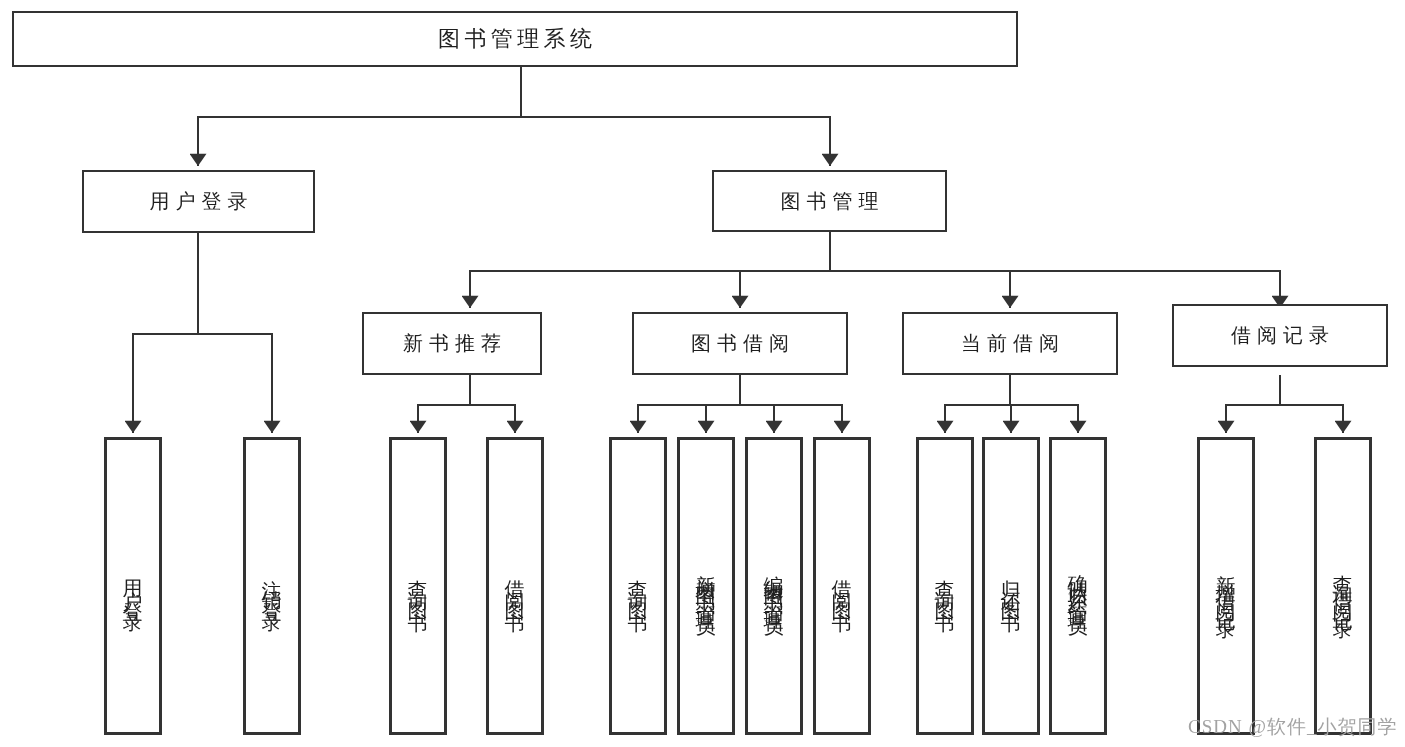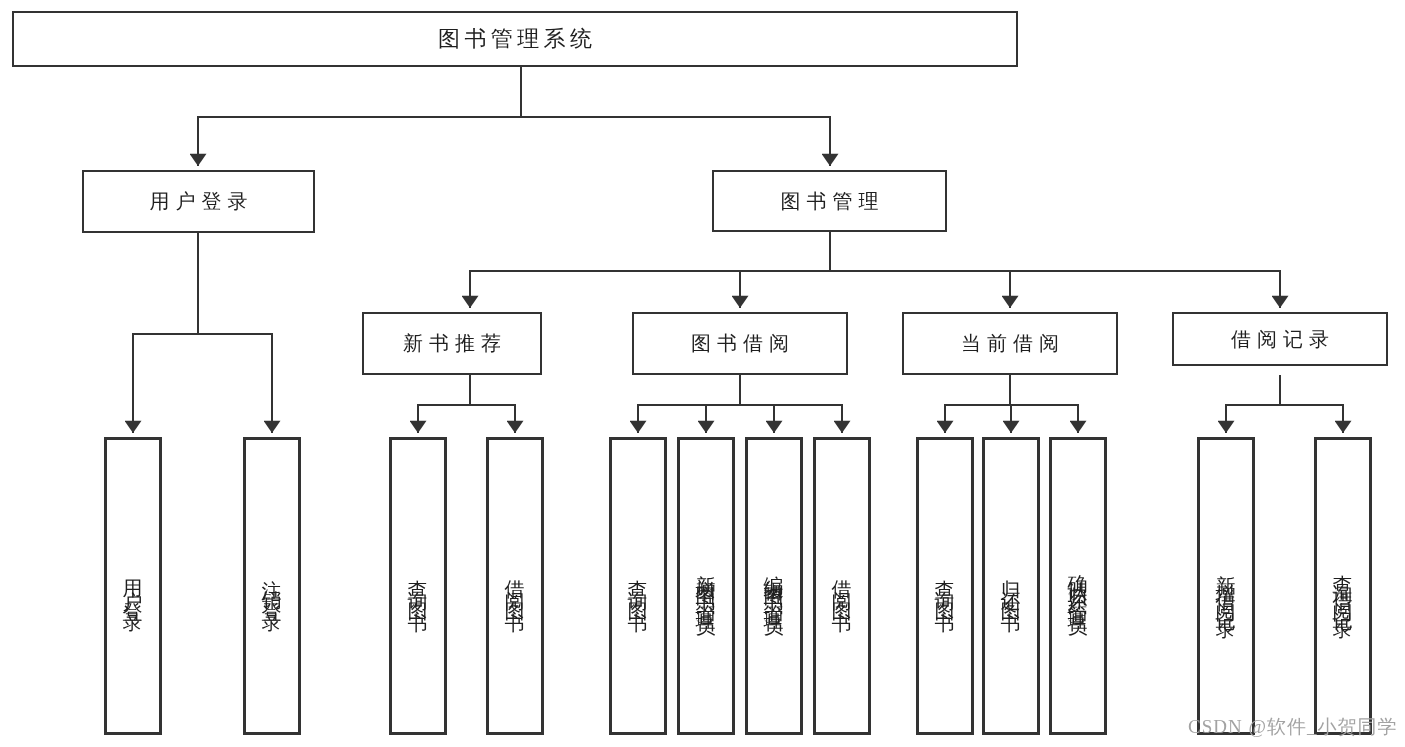--- a/index.html
+++ b/index.html
@@ -97,21 +97,21 @@
 
   <div class="node" style="left:362px;top:312px;width:180px;height:63px">
     <span class="label">新书推荐</span>
   </div>
   <div class="node" style="left:632px;top:312px;width:216px;height:63px">
     <span class="label">图书借阅</span>
   </div>
   <div class="node" style="left:902px;top:312px;width:216px;height:63px">
     <span class="label">当前借阅</span>
   </div>
-  <div class="node" style="left:1172px;top:312px;width:216px;height:54px">
+  <div class="node" style="left:1172px;top:304px;width:216px;height:63px">
     <span class="label">借阅记录</span>
   </div>
 
   <div class="node leaf ls4" style="left:104px">
     <span class="vlabel">用户登录</span>
   </div>
   <div class="node leaf ls4" style="left:243px">
     <span class="vlabel">注销登录</span>
   </div>
 

